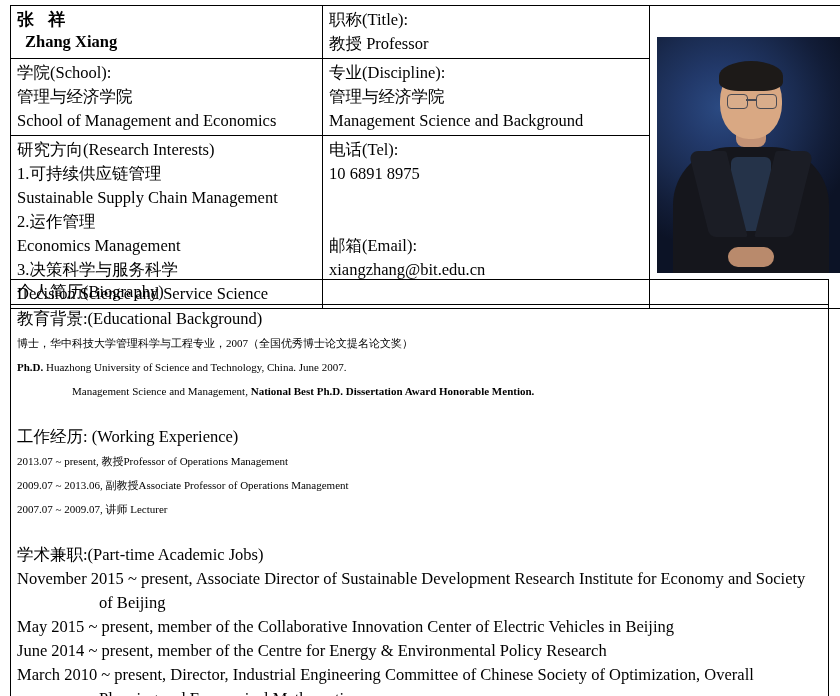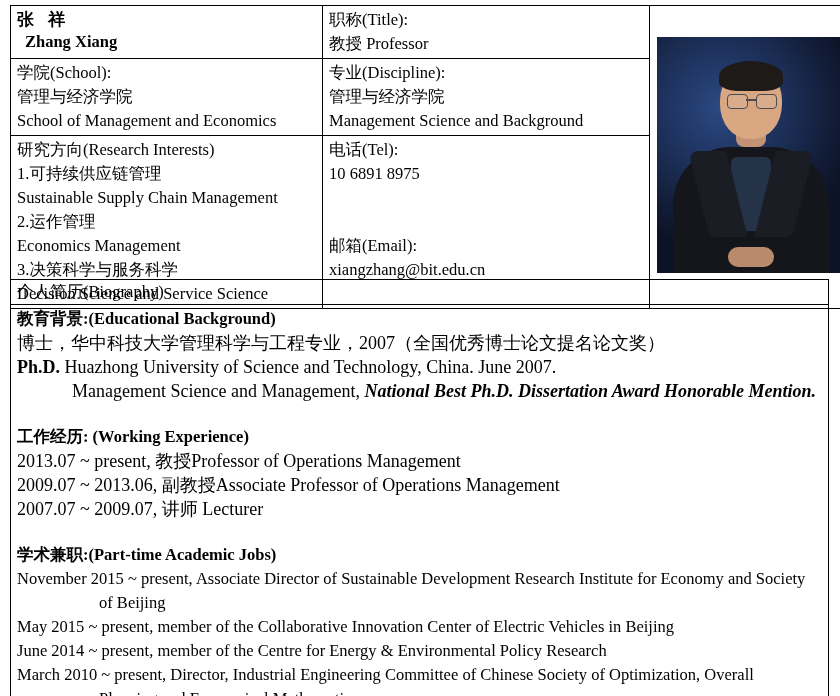--- a/index.html
+++ b/index.html
@@ -194,33 +194,33 @@
     line-height: 22px;
     height: 22px;
   }
   .bio-body {
     border-bottom: none !important;
     height: 392px;
     padding-top: 2px !important;
   }
 
   .sec-title {
-    font-weight: bold;
+    font-weight: normal;
     font-size: 16.5px;
     line-height: 24px;
     white-space: nowrap;
   }
   .sec-line {
-    font-size: 18px;
+    font-size: 11px;
     line-height: 24px;
   }
   .indent { padding-left: 55px; }
   .indent2 { padding-left: 82px; }
   .gap { height: 22px; }
-  .bolditalic { font-weight: bold; font-style: italic; }
+  .bolditalic { font-weight: bold; }
   .bold { font-weight: bold; }
   .wrapline { font-size: 16.5px; line-height: 24px; }
 </style>
 </head>
 <body>
 
 <div class="page">
 
   <table class="info-table">
     <tbody>

